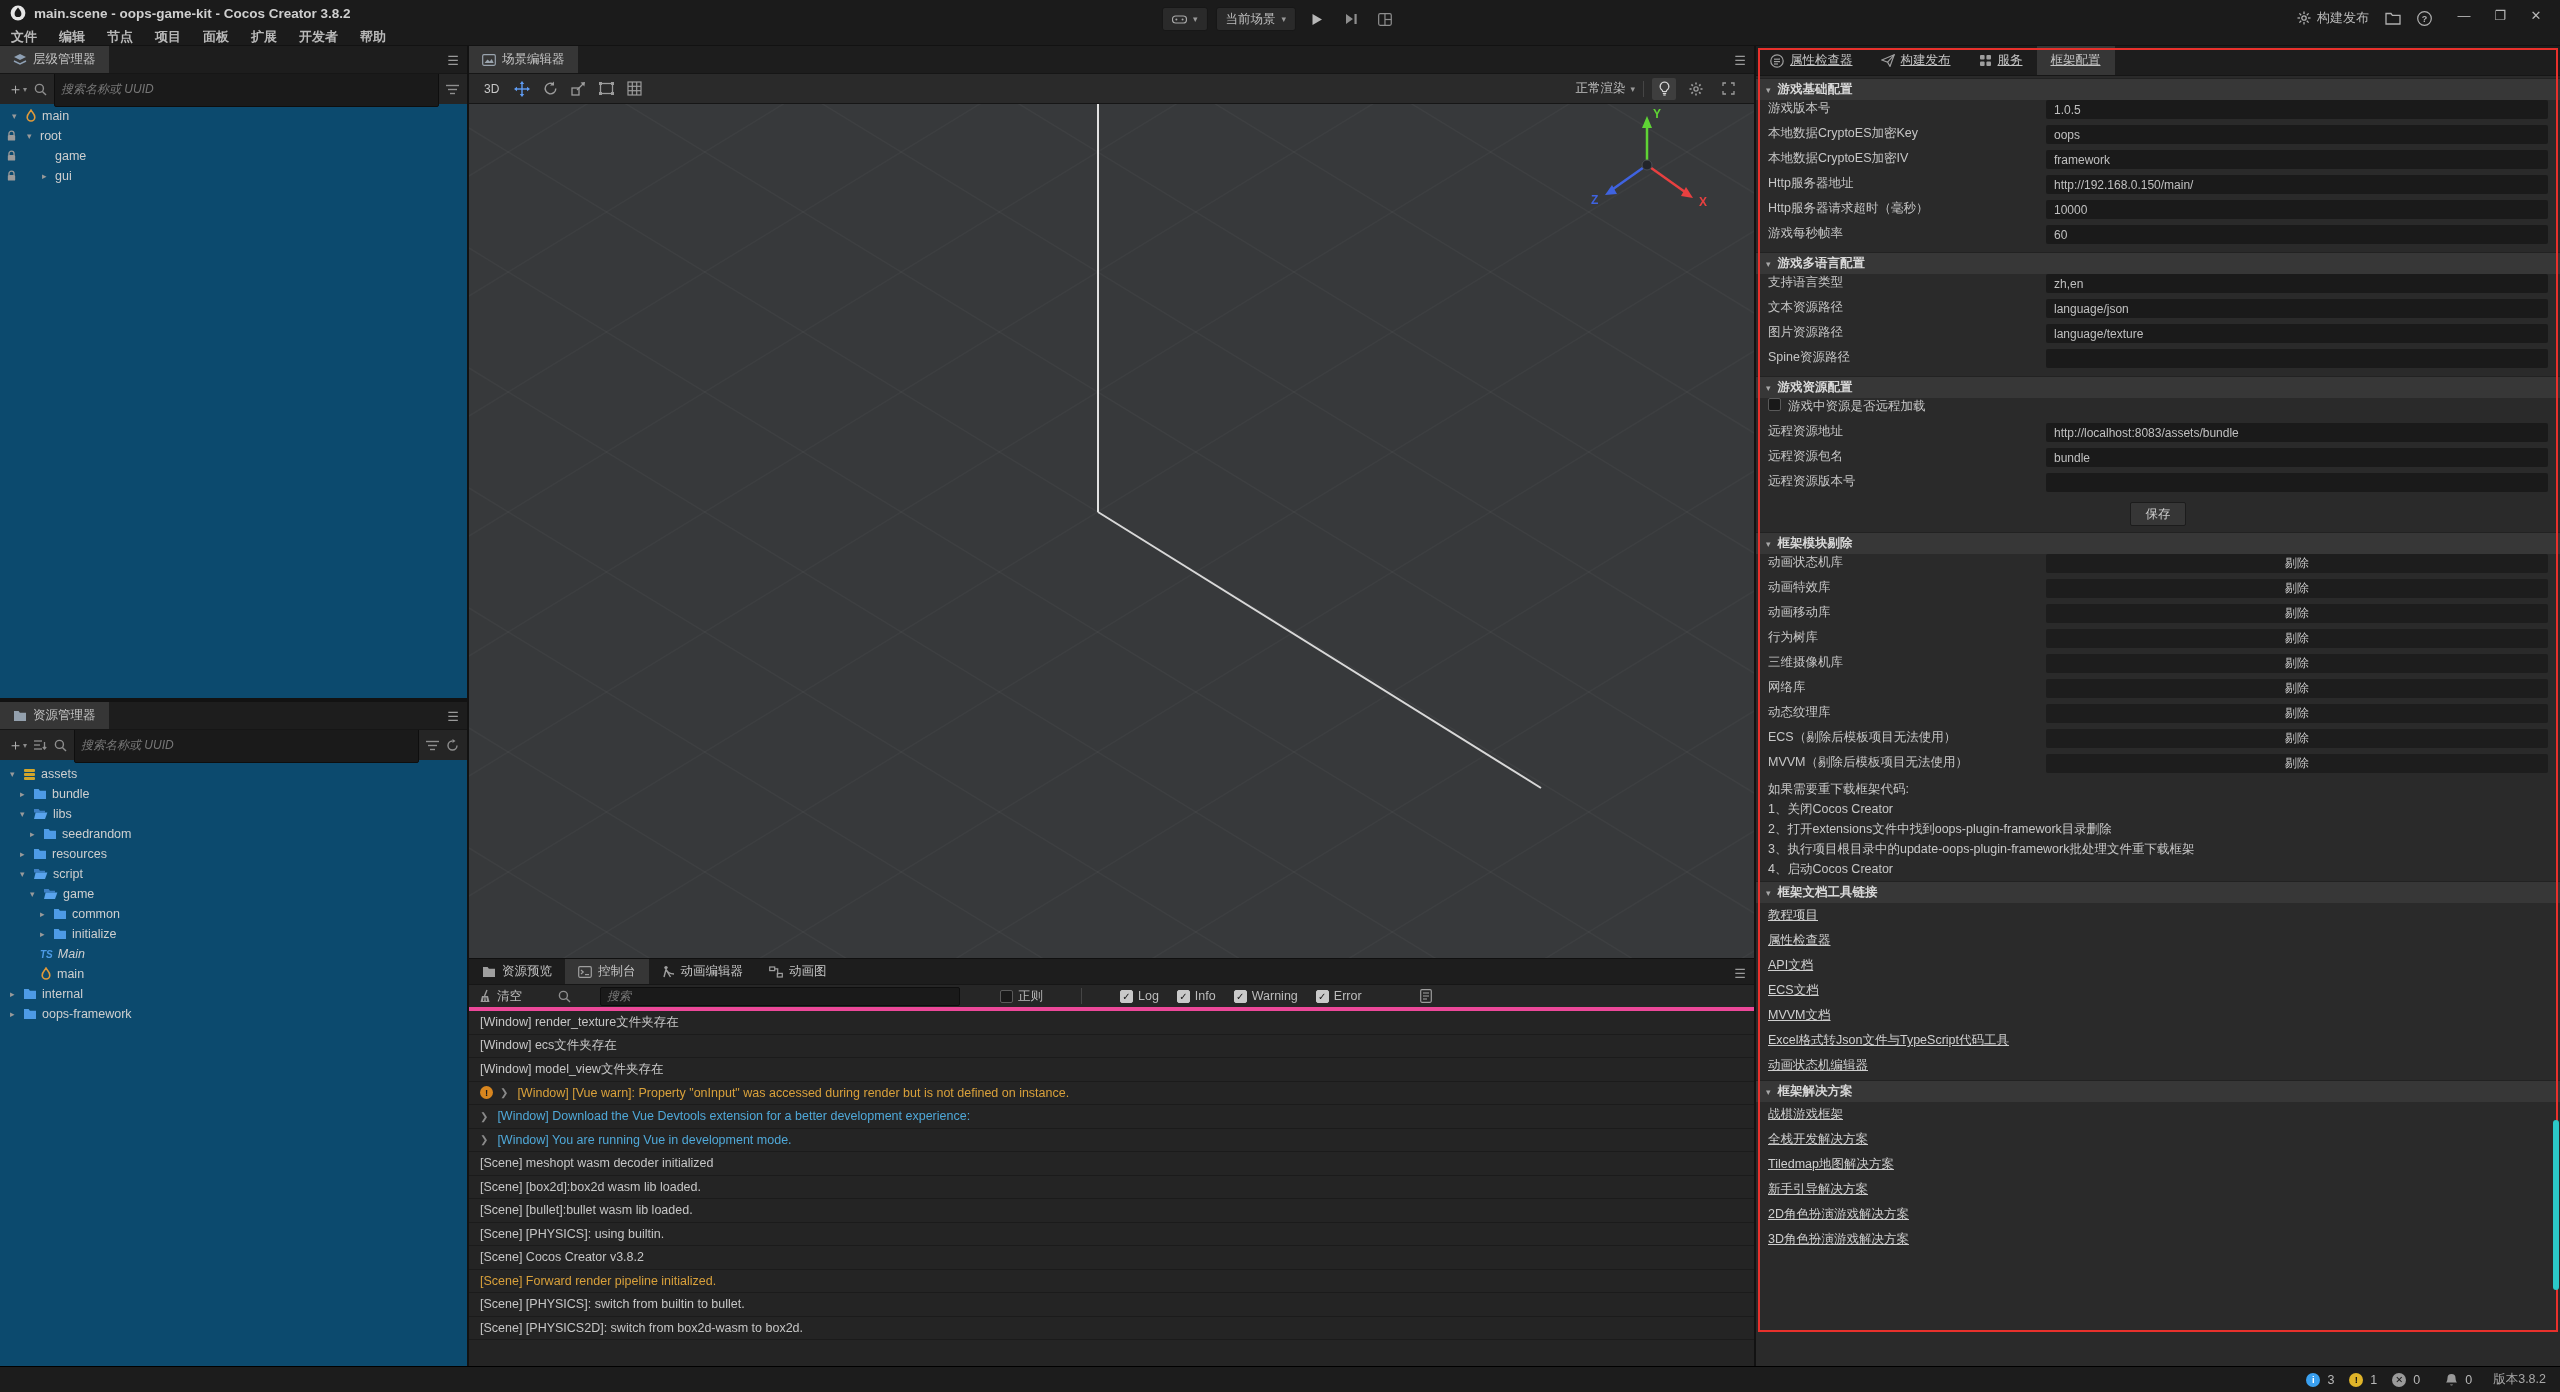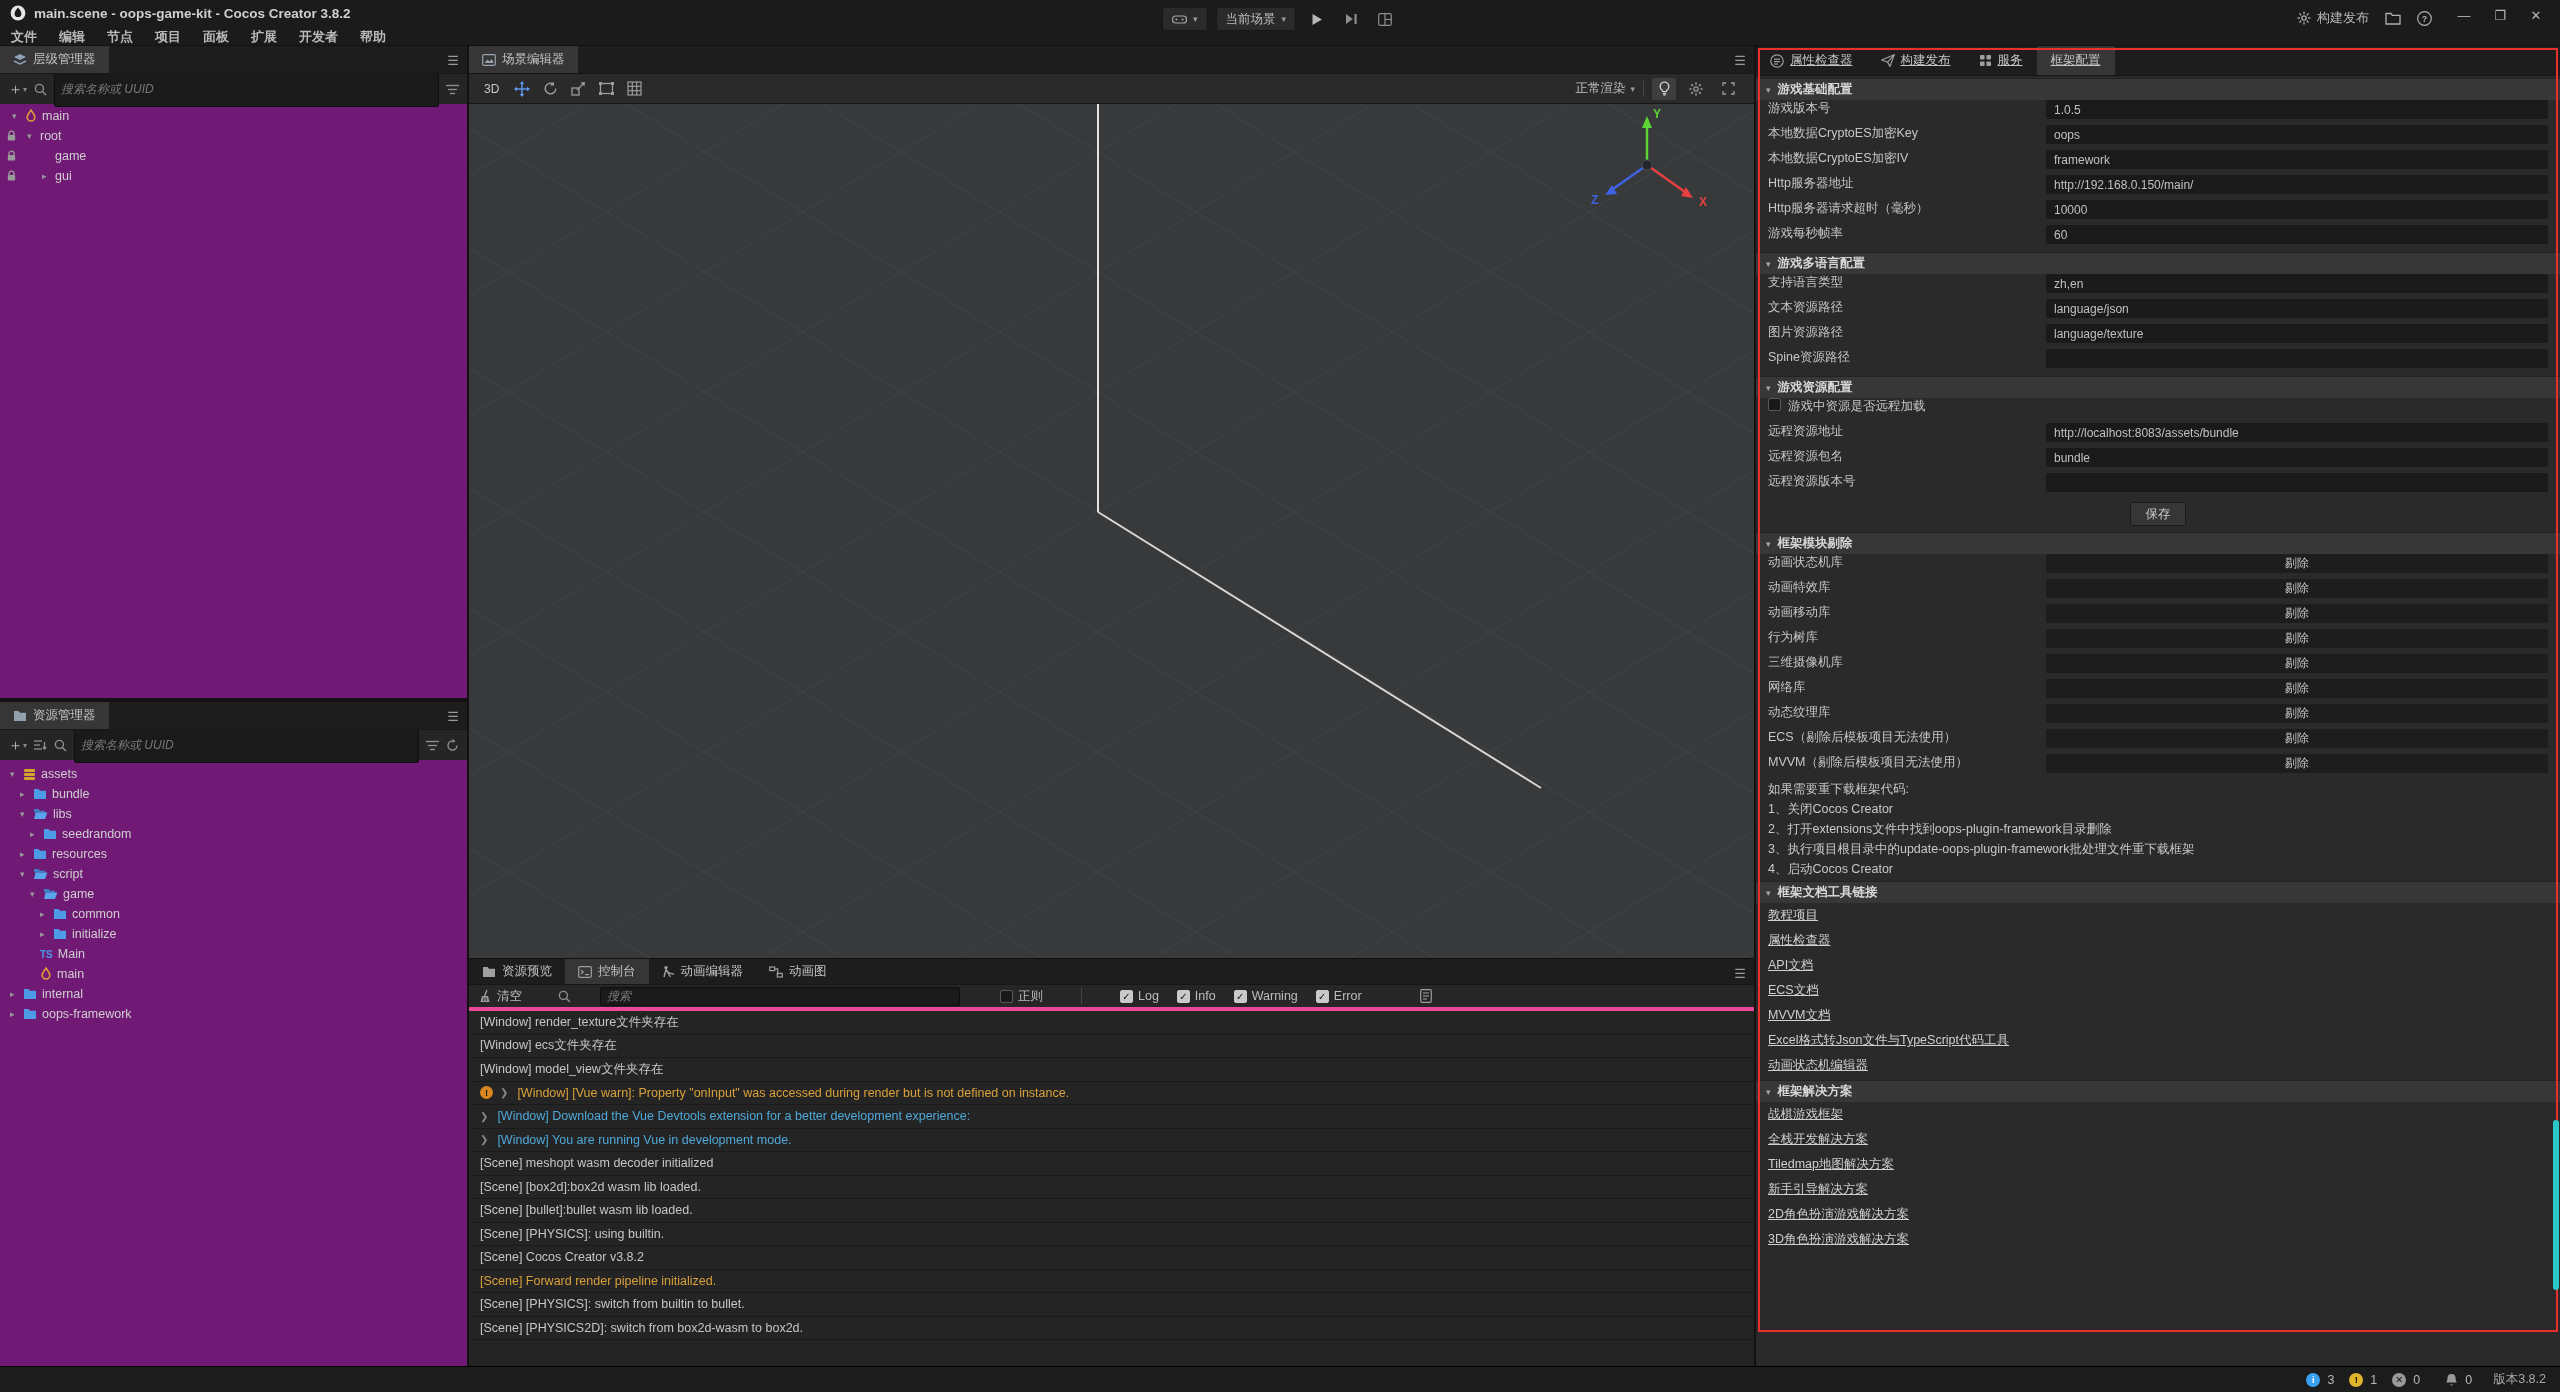--- a/index.html
+++ b/index.html
@@ -23,21 +23,21 @@
   .win-btn { width:36px; height:26px; display:flex; align-items:center; justify-content:center; color:#b8b8b8; font-size:13px; }
 
   
   #statusbar { position:absolute; left:0; bottom:0; width:2560px; height:26px; background:#1c1c1c; border-top:1px solid #000; z-index:20; display:flex; align-items:center; }
   #status-right { margin-left:auto; display:flex; align-items:center; gap:7px; padding-right:14px; color:#b8b8b8; }
   .st-circle { width:14px; height:14px; border-radius:50%; display:inline-flex; align-items:center; justify-content:center; font-size:9.5px; font-weight:bold; color:#161616; }
   .st-num { margin-right:8px; font-size:12.5px; }
   #status-version { color:#a8a8a8; margin-left:6px; }
 
   
-  #leftcol  { position:absolute; left:0; top:46px; width:469px; bottom:26px; background:#701a75; border-right:2px solid #121212; }
+  #leftcol  { position:absolute; left:0; top:46px; width:469px; bottom:26px; background:#0c4a6e; border-right:2px solid #121212; }
   #centercol{ position:absolute; left:469px; top:46px; width:1285px; bottom:26px; background:#242424; }
   #rightcol { position:absolute; left:1754px; top:46px; width:806px; bottom:26px; background:#2a2a2a; border-left:2px solid #121212; overflow:hidden; }
 
   
   .tabbar { height:28px; background:#1d1d1d; display:flex; align-items:stretch; position:relative; border-bottom:1px solid #161616; }
   .tab { display:flex; align-items:center; gap:6px; padding:0 13px; font-size:12.5px; color:#c4c4c4; }
   .tab.active { background:#363636; }
   .panel-menu-icon { position:absolute; right:8px; top:7px; color:#9a9a9a; font-size:13px; letter-spacing:0; }
   .toolbar-row { height:30px; display:flex; align-items:center; padding:0 8px; gap:7px; background:#252525; }
   .mini-input { flex:1; height:35px; background:#1a1a1a; border:1px solid #0e0e0e; border-radius:2px; color:#c0c0c0; font-size:12px; padding:0 6px; font-family:inherit; }
@@ -399,21 +399,21 @@
           </div>
           <div class="tree-row" style="padding-left: 40px;">
             <span class="tree-arrow">▸</span>
             <span class="tree-icon">
               <svg width="14" height="12" viewBox="0 0 14 12">
                 <path d="M1 1h4.6l1.3 1.7H13V11H1z" fill="#4d9be6"></path>
               </svg>
             </span>
             <span>initialize</span>
           </div>
-          <div class="tree-row" style="padding-left: 40px;">
+          <div class="tree-row" style="padding-left: 40px; font-style: italic;">
             <span class="ts-ico">TS</span>
             <span>Main</span>
           </div>
           <div class="tree-row" style="padding-left: 40px;">
             <span class="tree-icon">
               <svg width="12" height="14" viewBox="0 0 12 14">
                 <path d="M6 1.2C7.4 3.8 9.8 5.2 9.8 8.2a3.8 3.8 0 11-7.6 0C2.2 5.2 4.6 3.8 6 1.2z" fill="none" stroke="#e09a3a" stroke-width="1.6"></path>
               </svg>
             </span>
             <span>main</span>

